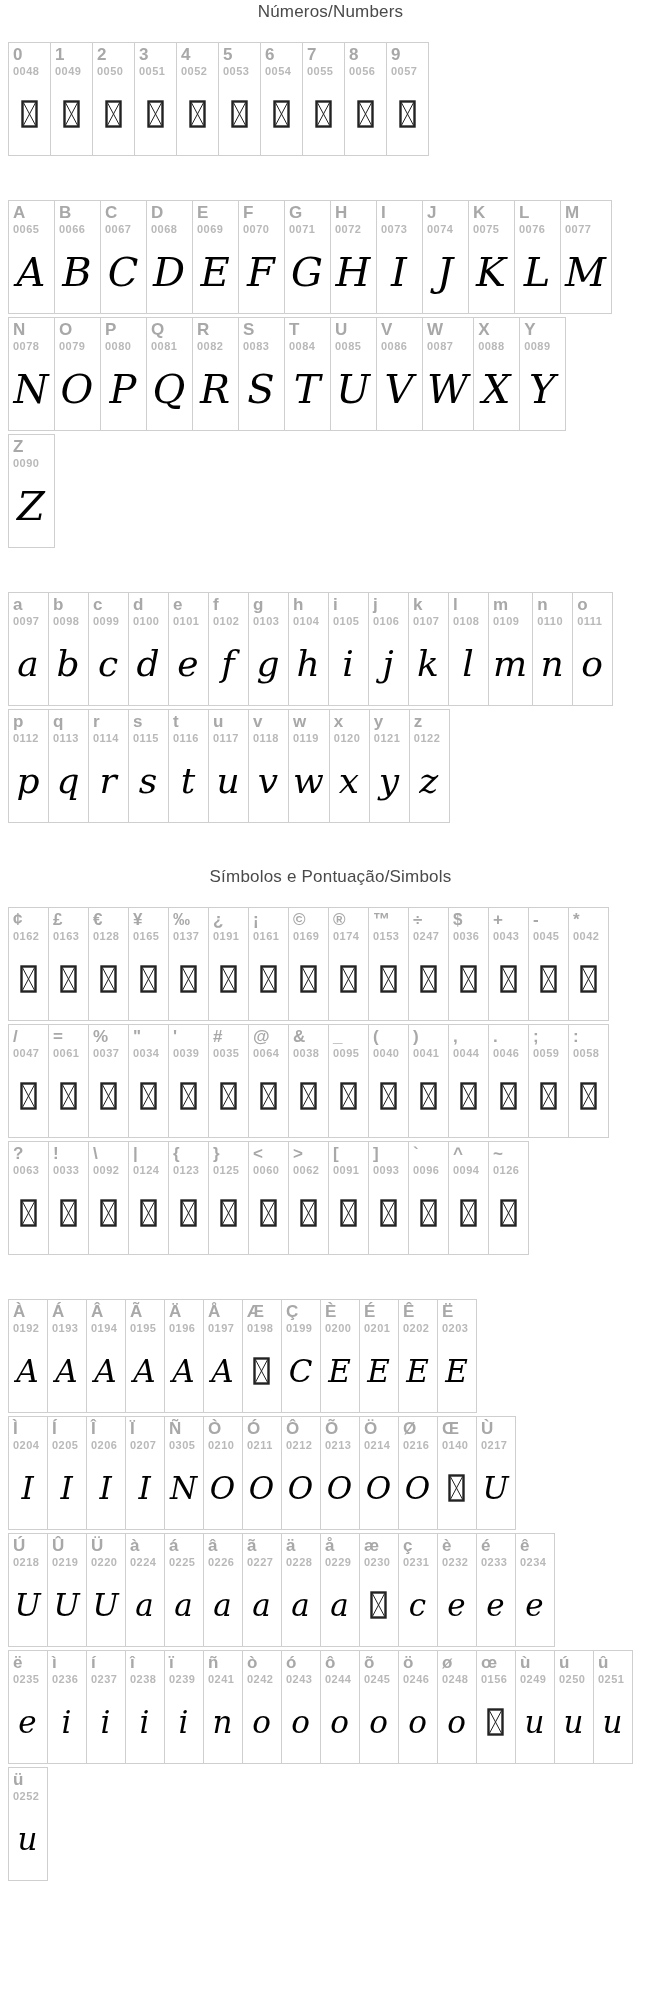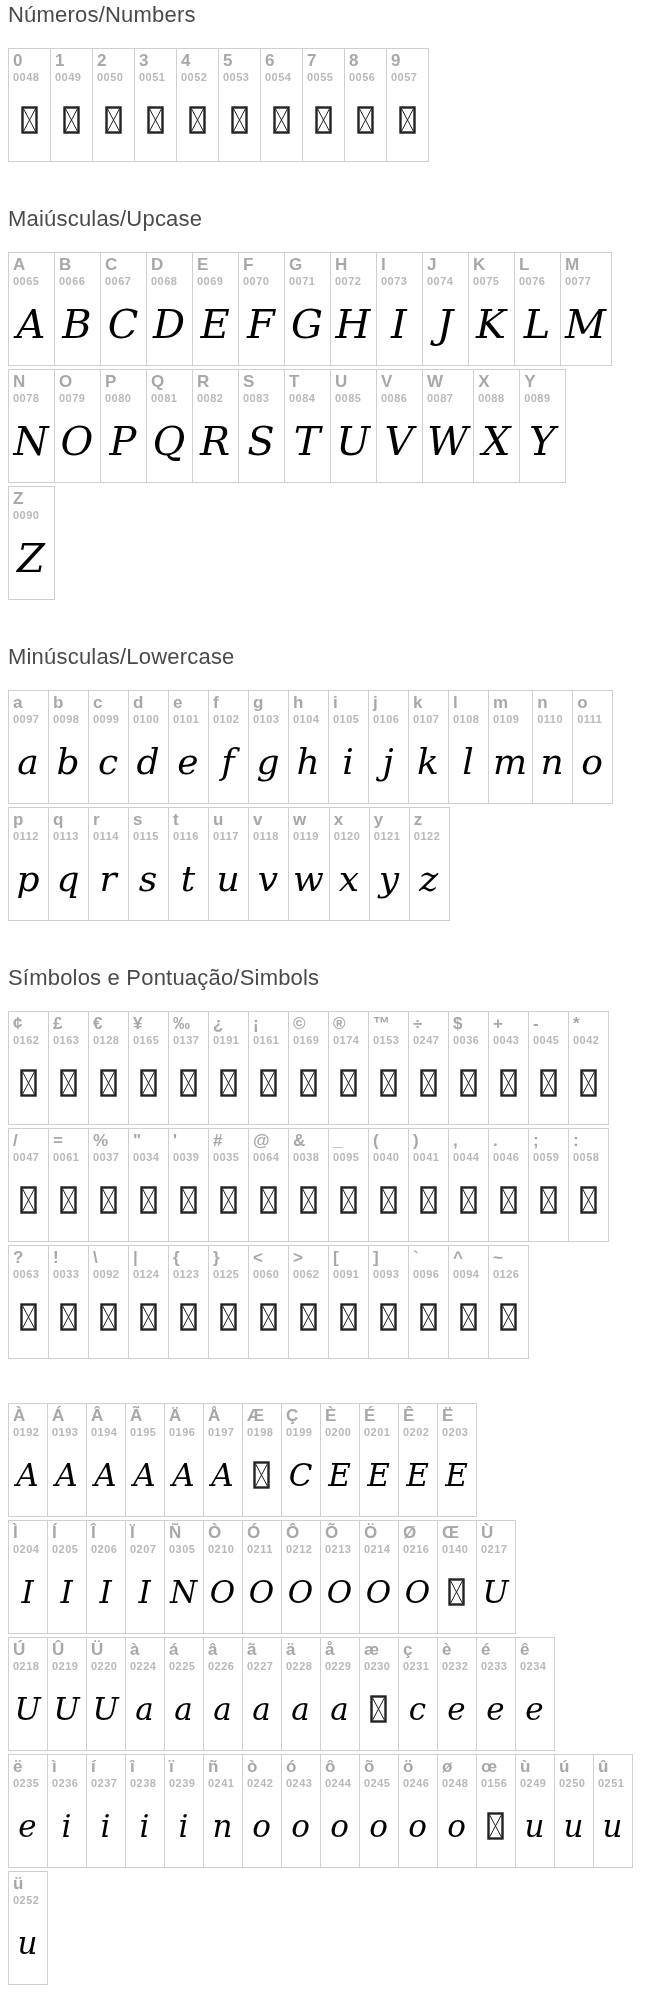--- a/index.html
+++ b/index.html
@@ -1,22 +1,22 @@
 <!DOCTYPE html>
 <html><head>
 <meta charset="utf-8">
 <style>
   html,body { margin:0; padding:0; background:#ffffff; }
   body { width:661px; font-family:"Liberation Sans", sans-serif; }
   .page { padding:2px 8px 18px 8px; }
   .section { margin-bottom:44px; }
   .section:last-child { margin-bottom:0; }
   .section-title {
-    font-size:22px; font-weight:400; color:#4a4a4a;
-    margin:0 0 20px 0; letter-spacing:0.2px;
+    font-size:17px; font-weight:400; color:#4a4a4a;
+    margin:0 0 20px 0; letter-spacing:0.2px;text-align:center;
   }
   .char-row { display:flex; margin-bottom:3px; }
   .cell {
     border:1px solid #cfcfcf; box-sizing:border-box;
     height:114px; min-width:40px;
     display:flex; flex-direction:column;
     padding:3px 5px 6px 4px; background:#fff;
   }
   .cell + .cell { margin-left:-1px; }
   .cell-ch {
@@ -155,21 +155,20 @@
             <svg class="missing-glyph" width="17" height="28" viewBox="0 0 17 28" aria-hidden="true">
               <rect x="1.5" y="1.5" width="14" height="25" fill="none" stroke="#222222" stroke-width="2.4"></rect>
               <line x1="2.4" y1="2.6" x2="14.6" y2="25.4" stroke="#222222" stroke-width="1"></line>
               <line x1="14.6" y1="2.6" x2="2.4" y2="25.4" stroke="#222222" stroke-width="1"></line>
             </svg>
           </div>
         </div>
       </div>
     </section>
     <section class="section s-upcase">
-      <h2 class="section-title">Maiúsculas/Upcase</h2>
       <div class="char-row">
         <div class="cell">
           <span class="cell-ch">A</span>
           <span class="cell-code">0065</span>
           <div class="glyph-area">
             <span class="glyph">A</span>
           </div>
         </div>
         <div class="cell">
           <span class="cell-ch">B</span>
@@ -346,21 +345,20 @@
         <div class="cell">
           <span class="cell-ch">Z</span>
           <span class="cell-code">0090</span>
           <div class="glyph-area">
             <span class="glyph">Z</span>
           </div>
         </div>
       </div>
     </section>
     <section class="section s-lowercase">
-      <h2 class="section-title">Minúsculas/Lowercase</h2>
       <div class="char-row">
         <div class="cell">
           <span class="cell-ch">a</span>
           <span class="cell-code">0097</span>
           <div class="glyph-area">
             <span class="glyph">a</span>
           </div>
         </div>
         <div class="cell">
           <span class="cell-ch">b</span>

